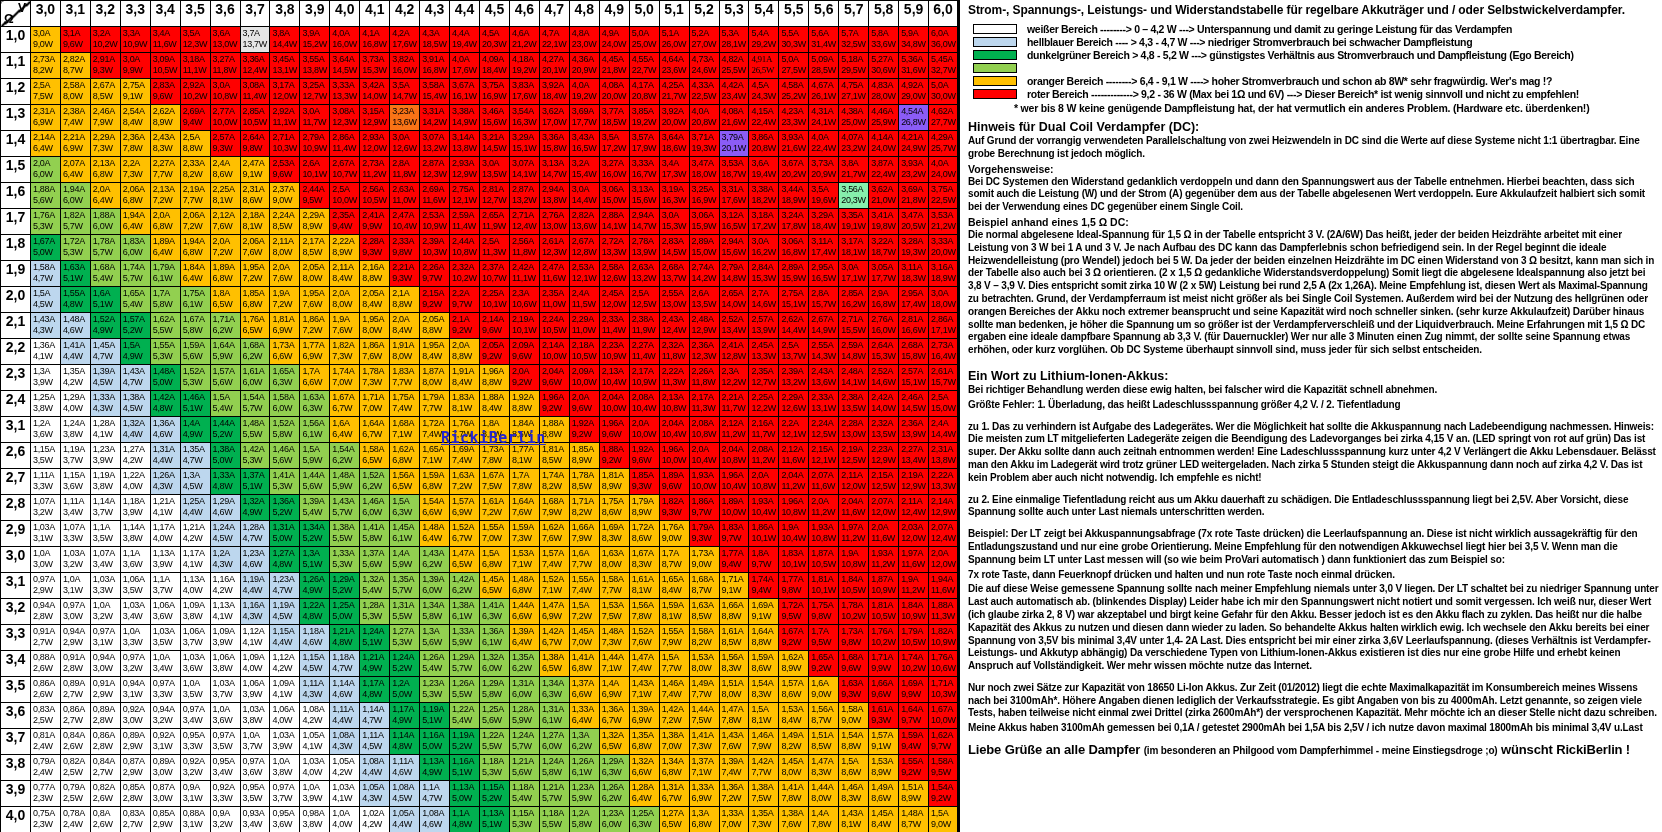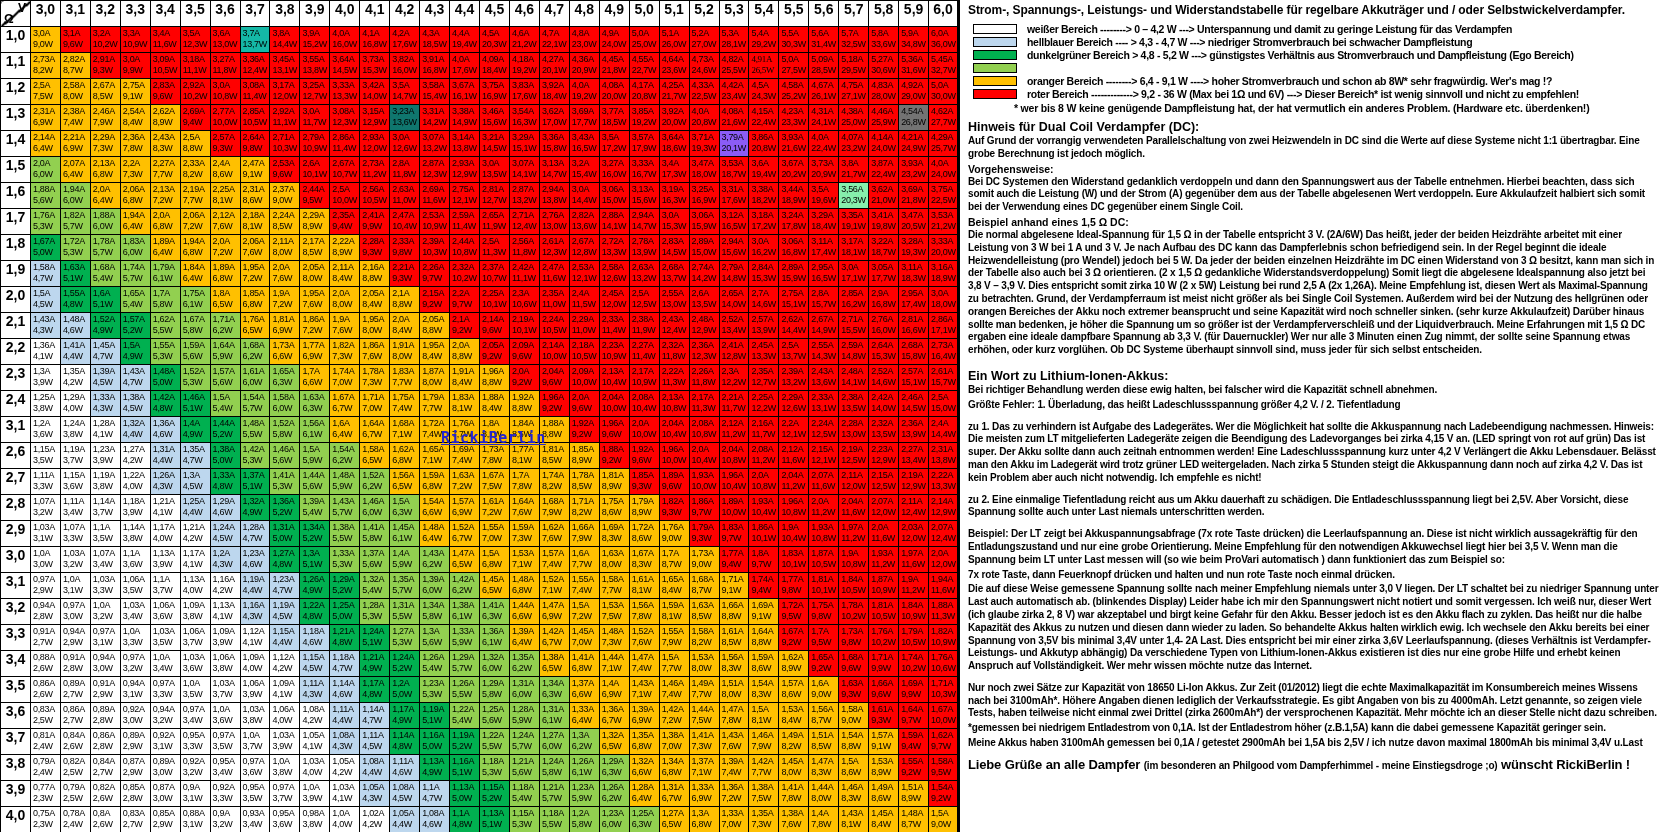--- a/index.html
+++ b/index.html
@@ -105,21 +105,21 @@
               <div class="ln">11,6W</div>
             </td>
             <td class="cell" style="background: rgb(255, 0, 0);">
               <div class="ln">3,5A</div>
               <div class="ln">12,3W</div>
             </td>
             <td class="cell" style="background: rgb(255, 0, 0);">
               <div class="ln">3,6A</div>
               <div class="ln">13,0W</div>
             </td>
-            <td class="cell" style="background: #14b8a6; margin-top: 40px;">
+            <td class="cell" style="background: #e5e5e5; margin-top: 40px;">
               <div class="ln">3,7A</div>
               <div class="ln">13,7W</div>
             </td>
             <td class="cell" style="background: rgb(255, 0, 0);">
               <div class="ln">3,8A</div>
               <div class="ln">14,4W</div>
             </td>
             <td class="cell" style="background: rgb(255, 0, 0);">
               <div class="ln">3,9A</div>
               <div class="ln">15,2W</div>
@@ -506,21 +506,21 @@
               <div class="ln">11,7W</div>
             </td>
             <td class="cell" style="background: rgb(255, 0, 0);">
               <div class="ln">3,08A</div>
               <div class="ln">12,3W</div>
             </td>
             <td class="cell" style="background: rgb(255, 0, 0);">
               <div class="ln">3,15A</div>
               <div class="ln">12,9W</div>
             </td>
-            <td class="cell" style="background: #0f766e;">
+            <td class="cell" style="background: #f97316;">
               <div class="ln">3,23A</div>
               <div class="ln">13,6W</div>
             </td>
             <td class="cell" style="background: rgb(255, 0, 0);">
               <div class="ln">3,31A</div>
               <div class="ln">14,2W</div>
             </td>
             <td class="cell" style="background: rgb(255, 0, 0);">
               <div class="ln">3,38A</div>
               <div class="ln">14,9W</div>
@@ -574,21 +574,21 @@
               <div class="ln">24,1W</div>
             </td>
             <td class="cell" style="background: rgb(255, 0, 0);">
               <div class="ln">4,38A</div>
               <div class="ln">25,0W</div>
             </td>
             <td class="cell" style="background: rgb(255, 0, 0);">
               <div class="ln">4,46A</div>
               <div class="ln">25,9W</div>
             </td>
-            <td class="cell" style="background: #737373; margin-top: 38px;">
+            <td class="cell" style="background: #8b5cf6; margin-top: 38px;">
               <div class="ln">4,54A</div>
               <div class="ln">26,8W</div>
             </td>
             <td class="cell" style="background: rgb(255, 0, 0);">
               <div class="ln">4,62A</div>
               <div class="ln">27,7W</div>
             </td>
           </tr>
           <tr>
             <td class="hdr">1,4</td>
@@ -4066,20 +4066,19 @@
         <div class="gap"></div>
         <div class="p"><span class="b">zu 1.</span><span> Das zu verhindern ist Aufgabe des Ladegerätes. Wer die Möglichkeit hat sollte die Akkuspannung nach Ladebeendigung nachmessen. Hinweis: Die meisten zum LT mitgelieferten Ladegeräte zeigen die Beendigung des Ladevorganges bei zirka 4,15 V an. (LED springt von rot auf grün) Das ist super. Der Akku sollte dann auch zeitnah entnommen werden! Eine Ladeschlussspannung kurz unter 4,2 V Verlängert die Akku Lebensdauer. Belässt man den Akku im Ladegerät wird trotz grüner LED weitergeladen. Nach zirka 5 Stunden steigt die Akkuspannung dann noch auf zirka 4,2 V. Das ist kein Problem aber auch nicht notwendig. Ich empfehle es nicht!</span></div>
         <div class="gap"></div>
         <div class="p"><span class="b">zu 2</span><span>. Eine einmalige Tiefentladung reicht aus um Akku dauerhaft zu schädigen. Die Entladeschlussspannung liegt bei 2,5V. Aber Vorsicht, diese Spannung sollte auch unter Last niemals unterschritten werden.</span></div>
         <div class="gap"></div>
         <div class="p"><span class="b">Beispiel:</span><span> Der LT zeigt bei Akkuspannungsabfrage (7x rote Taste drücken) die Leerlaufspannung an. Diese ist nicht wirklich aussagekräftig für den Entladungszustand und nur eine grobe Orientierung. Meine Empfehlung für den notwendigen Akkuwechsel liegt hier bei 3,5 V. Wenn man die Spannung beim LT unter Last messen will (so wie beim ProVari automatisch ) dann funktioniert das zum Beispiel so:</span></div>
         <div class="p"><span>7x rote Taste, dann Feuerknopf drücken und halten und nun rote Taste noch einmal drücken.</span></div>
         <div class="p"><span>Die auf diese Weise gemessene Spannung sollte nach meiner Empfehlung niemals unter 3,0 V liegen. Der LT schaltet bei zu niedriger Spannung unter Last auch automatisch ab. (blinkendes Display) Leider habe ich mir den Spannungswert nicht notiert und somit vergessen. Ich weiß nur, dieser Wert (ich glaube zirka 2, 8 V) war akzeptabel und birgt keine Gefahr für den Akku. Besser jedoch ist es den Akku flach zu zyklen. Das heißt nur die halbe Kapazität des Akkus zu nutzen und diesen dann wieder zu laden. So behandelte Akkus halten wirklich ewig. Ich wechsele den Akku bereits bei einer Spannung von </span><span class="b">3,5V bis minimal 3,4V unter 1,4- 2A Last.</span><span> Dies entspricht bei mir einer zirka </span><span class="b">3,6V Leerlaufspannung.</span><span> (dieses Verhältnis ist Verdampfer-Leistungs- und Akkutyp abhängig) Da verschiedene Typen von Lithium-Ionen-Akkus existieren ist dies nur eine grobe Hilfe und erhebt keinen Anspruch auf Vollständigkeit. Wer mehr wissen möchte nutze das Internet.</span></div>
         <div class="gap"></div>
         <div class="p"><span>Nur noch zwei Sätze zur Kapazität von 18650 Li-Ion Akkus. Zur Zeit (01/2012) liegt die echte Maximalkapazität im Konsumbereich meines Wissens nach bei 3100mAh*. Höhere Angaben dienen lediglich der Verkaufsstrategie. Es gibt Angaben von bis zu 4000mAh. Letzt genannte, so zeigen viele Tests, haben teilweise nicht einmal zwei Drittel (zirka 2600mAh*) der versprochenen Kapazität. Mehr möchte ich an dieser Stelle nicht dazu schreiben.</span></div>
-        <div class="p"><span>*gemessen bei niedrigem Entladestrom von 0,1A. Ist der Entladestrom höher (z.B.1,5A) kann die dabei gemessene Kapazität geringer sein.</span></div>
         <div class="p"><span>Meine Akkus haben 3100mAh gemessen bei 0,1A / getestet 2900mAh bei 1,5A bis 2,5V / ich nutze davon maximal 1800mAh bis minimal 3,4V u.Last</span></div>
         <div class="gap"></div>
         <div class="p"><span class="big">Liebe Grüße an alle Dampfer </span><span>(im besonderen an Philgood vom Dampferhimmel - meine Einstiegsdroge ;o)</span><span class="big"> wünscht RickiBerlin !</span></div>
       </div>
   </div>
 
 </div>
 
 </body></html>

